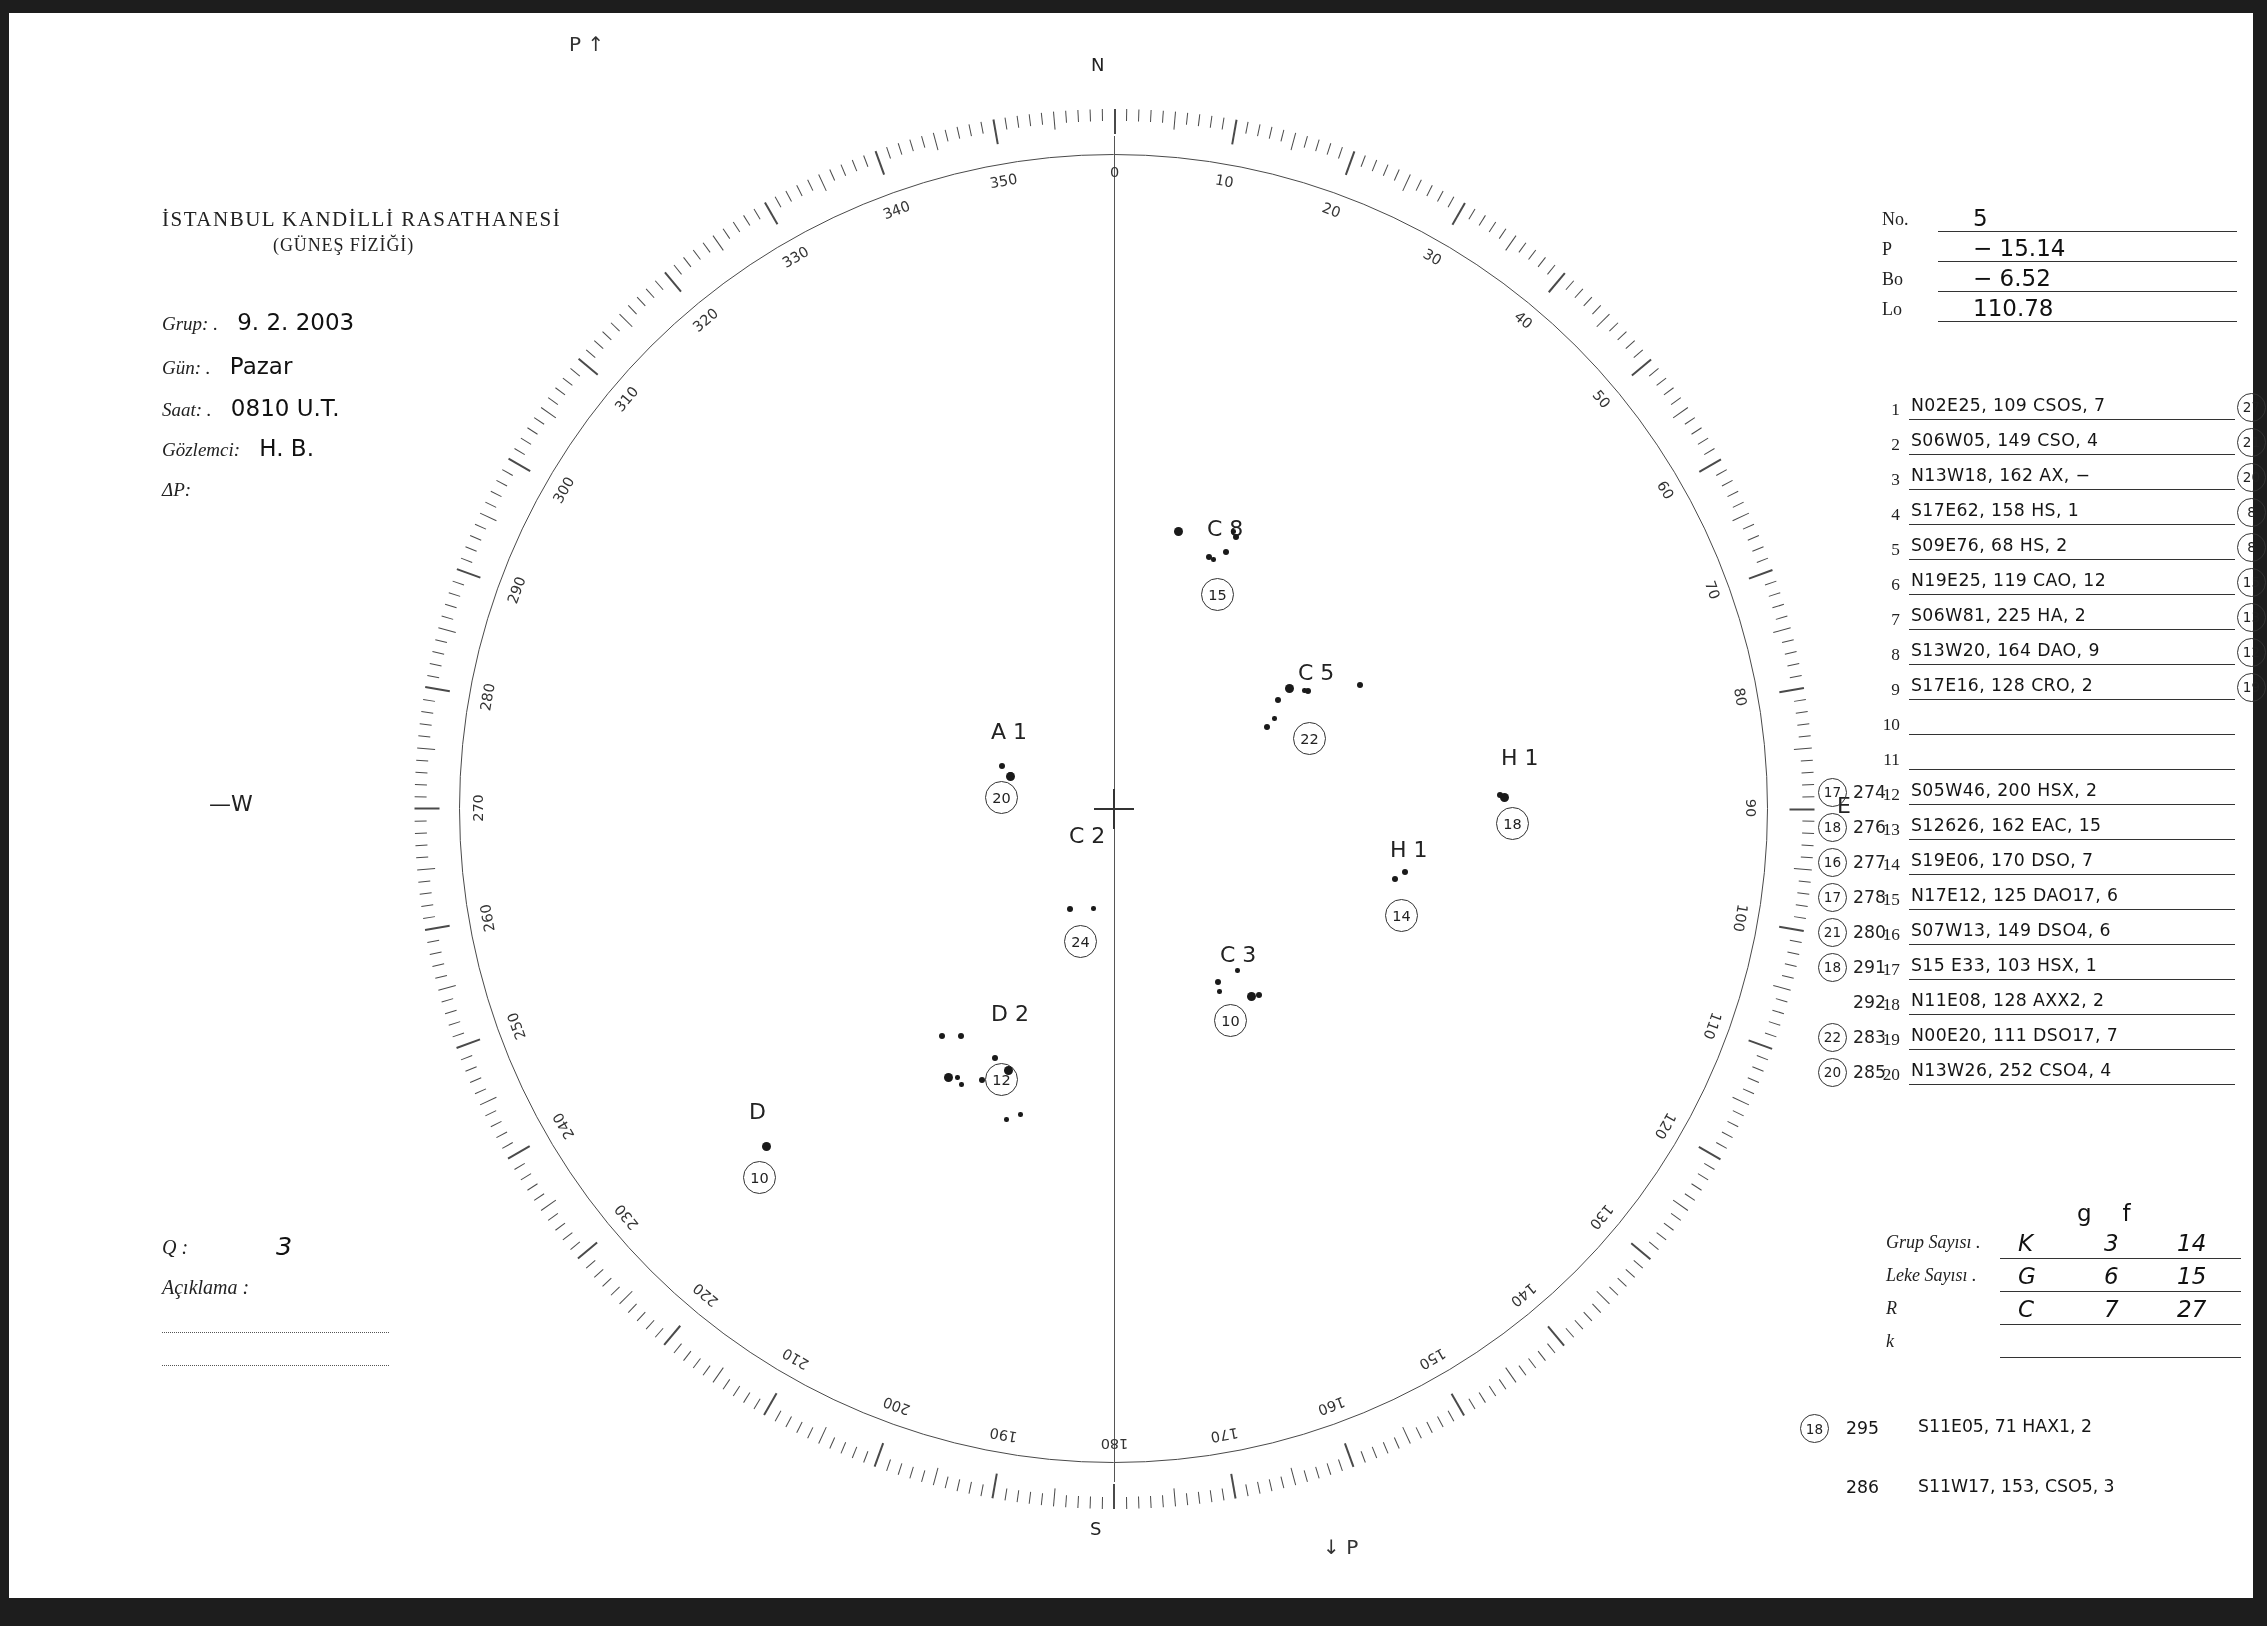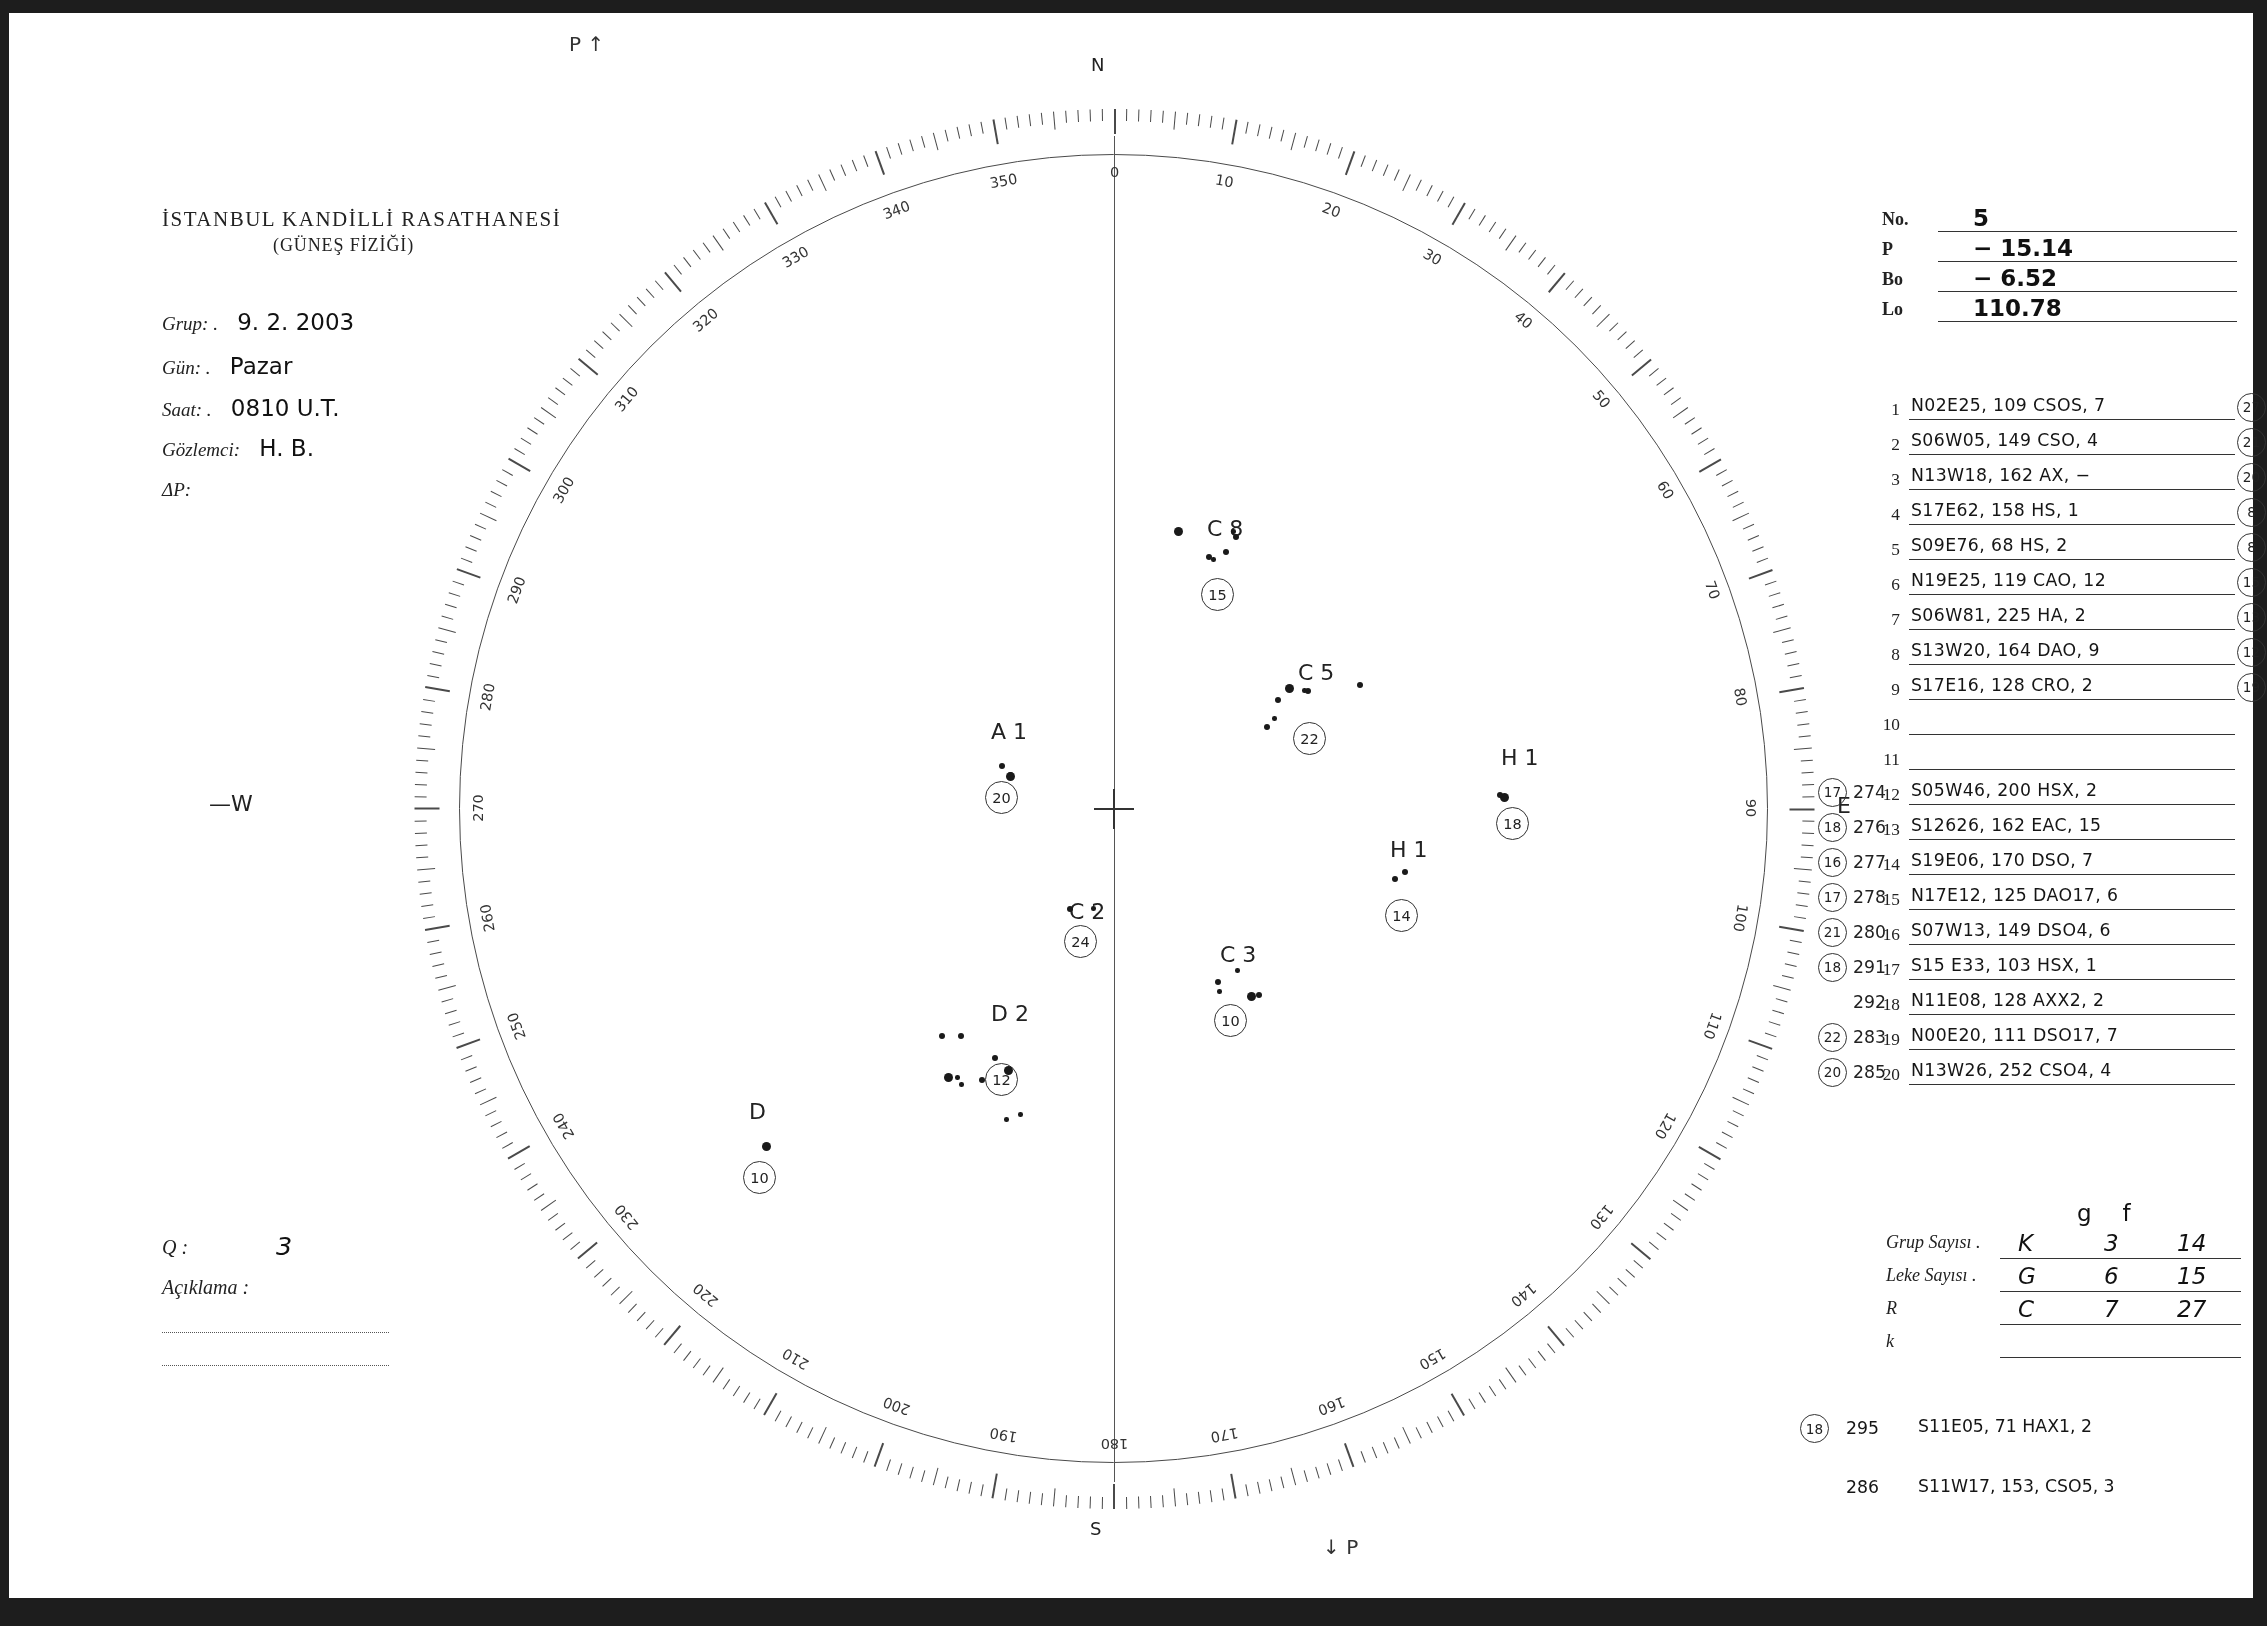--- a/index.html
+++ b/index.html
@@ -161,21 +161,20 @@
     position: absolute;
     left: 1882px;
     top: 205px;
     width: 355px;
   }
   .panel-row {
     position: relative;
     height: 30px;
     font-size: 19px;
     font-family: "Liberation Serif", serif;
-    font-weight: bold;
   }
   .panel-key {
     position: absolute;
     left: 0; top: 3.6px;
     font-size: 18px;
     color: #222;
   }
   .panel-line {
     position: absolute;
     left: 56px; right: 0; top: 25.5px;
@@ -1485,21 +1484,21 @@
         <div class="deg-label" style="left:466px; top:93px; width:33px; text-align:center; transform:rotate(340deg);">340</div>
         <div class="deg-label" style="left:573px; top:64px; width:33px; text-align:center; transform:rotate(350deg);">350</div>
       </div>
     <div id="groups">
         <div class="grp-label" style="left:577px; top:610px;">A 1</div>
         <div class="grp-circle" style="left:571px; top:672px;">20</div>
         <div class="grp-label" style="left:793px; top:407px;">C 8</div>
         <div class="grp-circle" style="left:787px; top:469px;">15</div>
         <div class="grp-label" style="left:884px; top:551px;">C 5</div>
         <div class="grp-circle" style="left:879px; top:613px;">22</div>
-        <div class="grp-label" style="left:655px; top:790px;">C 2</div>
+        <div class="grp-label" style="left:655px; top:714px;">C 2</div>
         <div class="grp-circle" style="left:650px; top:816px;">24</div>
         <div class="grp-label" style="left:806px; top:833px;">C 3</div>
         <div class="grp-circle" style="left:800px; top:895px;">10</div>
         <div class="grp-label" style="left:577px; top:892px;">D 2</div>
         <div class="grp-circle" style="left:571px; top:954px;">12</div>
         <div class="grp-label" style="left:1087px; top:636px;">H 1</div>
         <div class="grp-circle" style="left:1082px; top:698px;">18</div>
         <div class="grp-label" style="left:976px; top:728px;">H 1</div>
         <div class="grp-circle" style="left:971px; top:790px;">14</div>
         <div class="grp-label" style="left:335px; top:990px;">D</div>

